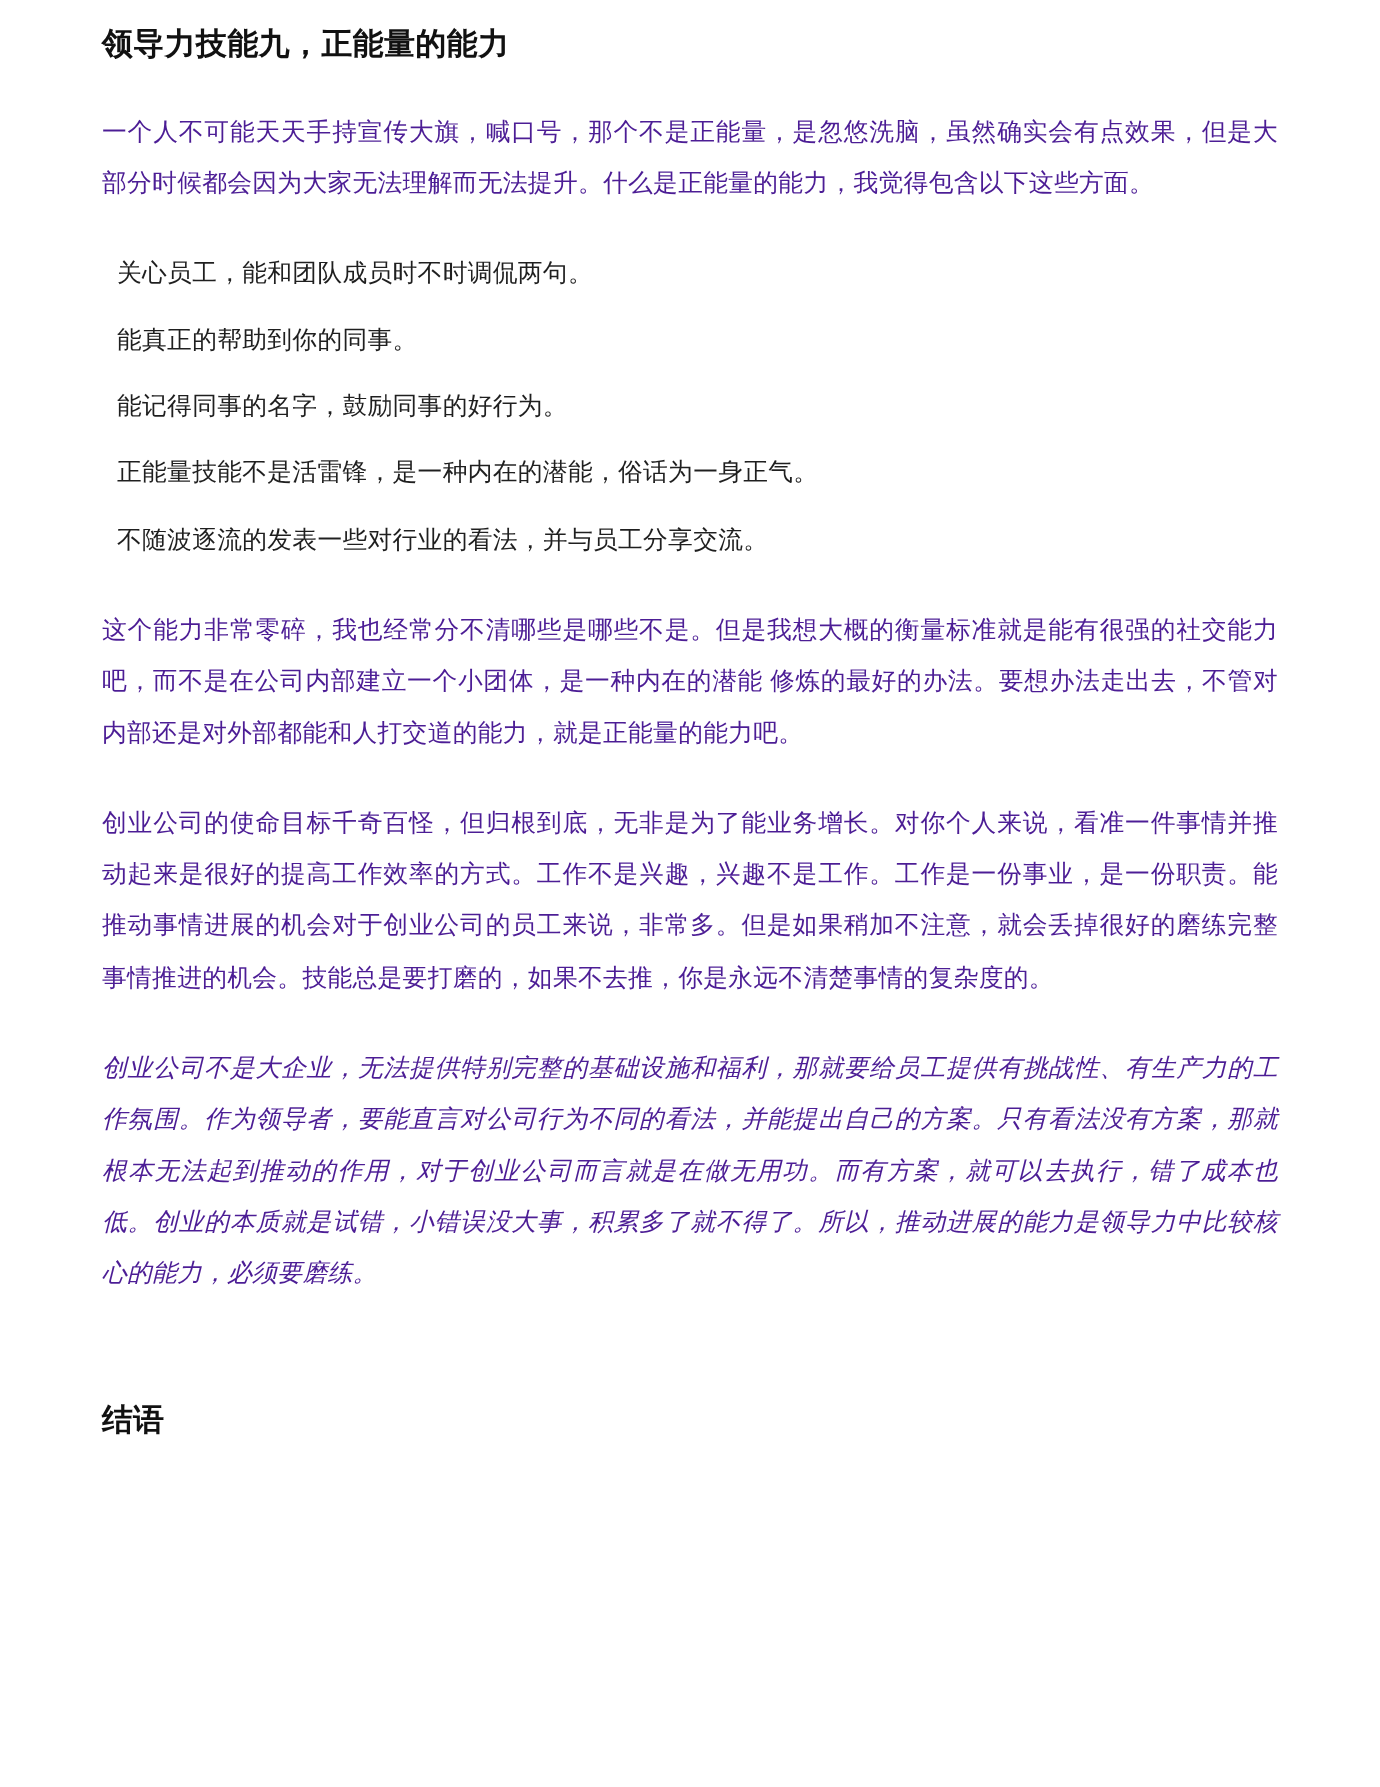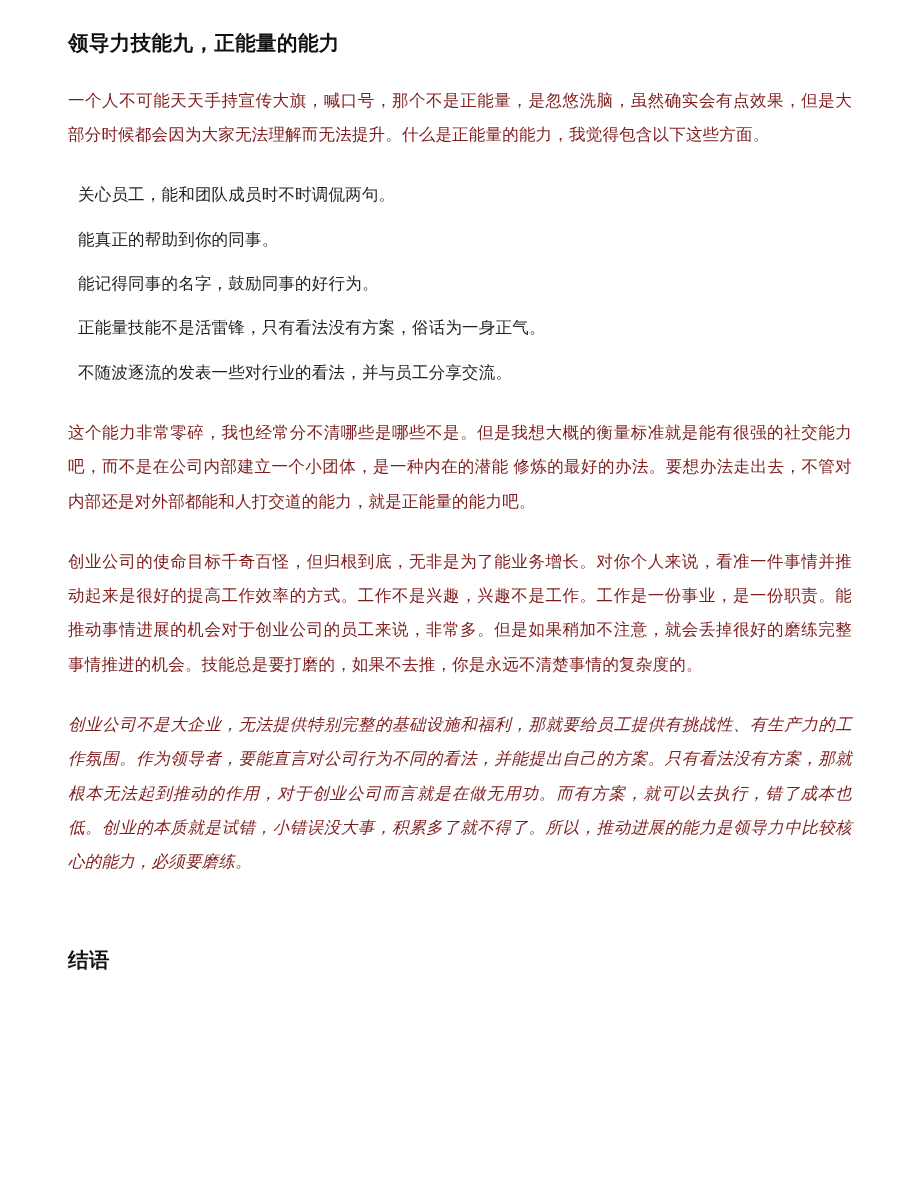--- a/index.html
+++ b/index.html
@@ -10,21 +10,21 @@
   body {
     width: 920px;
     min-height: 1191px;
     font-family: "Liberation Serif", "DejaVu Serif", serif;
     color: #1a1a1a;
   }
   .page {
     width: 920px;
     min-height: 1191px;
     box-sizing: border-box;
-    padding: 29px 68px 40px 68px;
+    padding: 16px 68px 40px 68px;
     background: #ffffff;
   }
   h2.section-heading {
     font-family: "Liberation Sans", "DejaVu Sans", sans-serif;
     font-size: 20.5px;
     font-weight: bold;
     letter-spacing: 0.4px;
     color: #111111;
     margin: 0 0 26px 0;
     line-height: 1.4;
@@ -32,21 +32,21 @@
   h2.section-heading.spaced-top {
     margin-top: 44px;
   }
   h2.section-heading.closing {
     margin-top: 66px;
     margin-bottom: 0;
   }
   p.body-text {
     font-size: 16.5px;
     line-height: 2.08;
-    color: #7f1d1d;
+    color: #4c1d95;
     margin: 0 0 26px 0;
     text-align: justify;
     text-justify: inter-ideograph;
     letter-spacing: 0.2px;
   }
   p.body-text.tight {
     margin-bottom: 0;
     font-style: italic;
   }
   ul.plain-list {
@@ -70,21 +70,21 @@
 <div class="page">
 
   <h2 class="section-heading">领导力技能九，正能量的能力</h2>
 
   <p class="body-text">一个人不可能天天手持宣传大旗，喊口号，那个不是正能量，是忽悠洗脑，虽然确实会有点效果，但是大部分时候都会因为大家无法理解而无法提升。什么是正能量的能力，我觉得包含以下这些方面。</p>
 
   <ul class="plain-list">
     <li>关心员工，能和团队成员时不时调侃两句。</li>
     <li>能真正的帮助到你的同事。</li>
     <li>能记得同事的名字，鼓励同事的好行为。</li>
-    <li>正能量技能不是活雷锋，只有看法没有方案，俗话为一身正气。</li>
+    <li>正能量技能不是活雷锋，是一种内在的潜能，俗话为一身正气。</li>
     <li>不随波逐流的发表一些对行业的看法，并与员工分享交流。</li>
   </ul>
 
   <p class="body-text">这个能力非常零碎，我也经常分不清哪些是哪些不是。但是我想大概的衡量标准就是能有很强的社交能力吧，而不是在公司内部建立一个小团体，是一种内在的潜能  修炼的最好的办法。要想办法走出去，不管对内部还是对外部都能和人打交道的能力，就是正能量的能力吧。</p>
 
 
   <p class="body-text">创业公司的使命目标千奇百怪，但归根到底，无非是为了能业务增长。对你个人来说，看准一件事情并推动起来是很好的提高工作效率的方式。工作不是兴趣，兴趣不是工作。工作是一份事业，是一份职责。能推动事情进展的机会对于创业公司的员工来说，非常多。但是如果稍加不注意，就会丢掉很好的磨练完整事情推进的机会。技能总是要打磨的，如果不去推，你是永远不清楚事情的复杂度的。</p>
 
   <p class="body-text tight">创业公司不是大企业，无法提供特别完整的基础设施和福利，那就要给员工提供有挑战性、有生产力的工作氛围。作为领导者，要能直言对公司行为不同的看法，并能提出自己的方案。只有看法没有方案，那就根本无法起到推动的作用，对于创业公司而言就是在做无用功。而有方案，就可以去执行，错了成本也低。创业的本质就是试错，小错误没大事，积累多了就不得了。所以，推动进展的能力是领导力中比较核心的能力，必须要磨练。</p>
 

